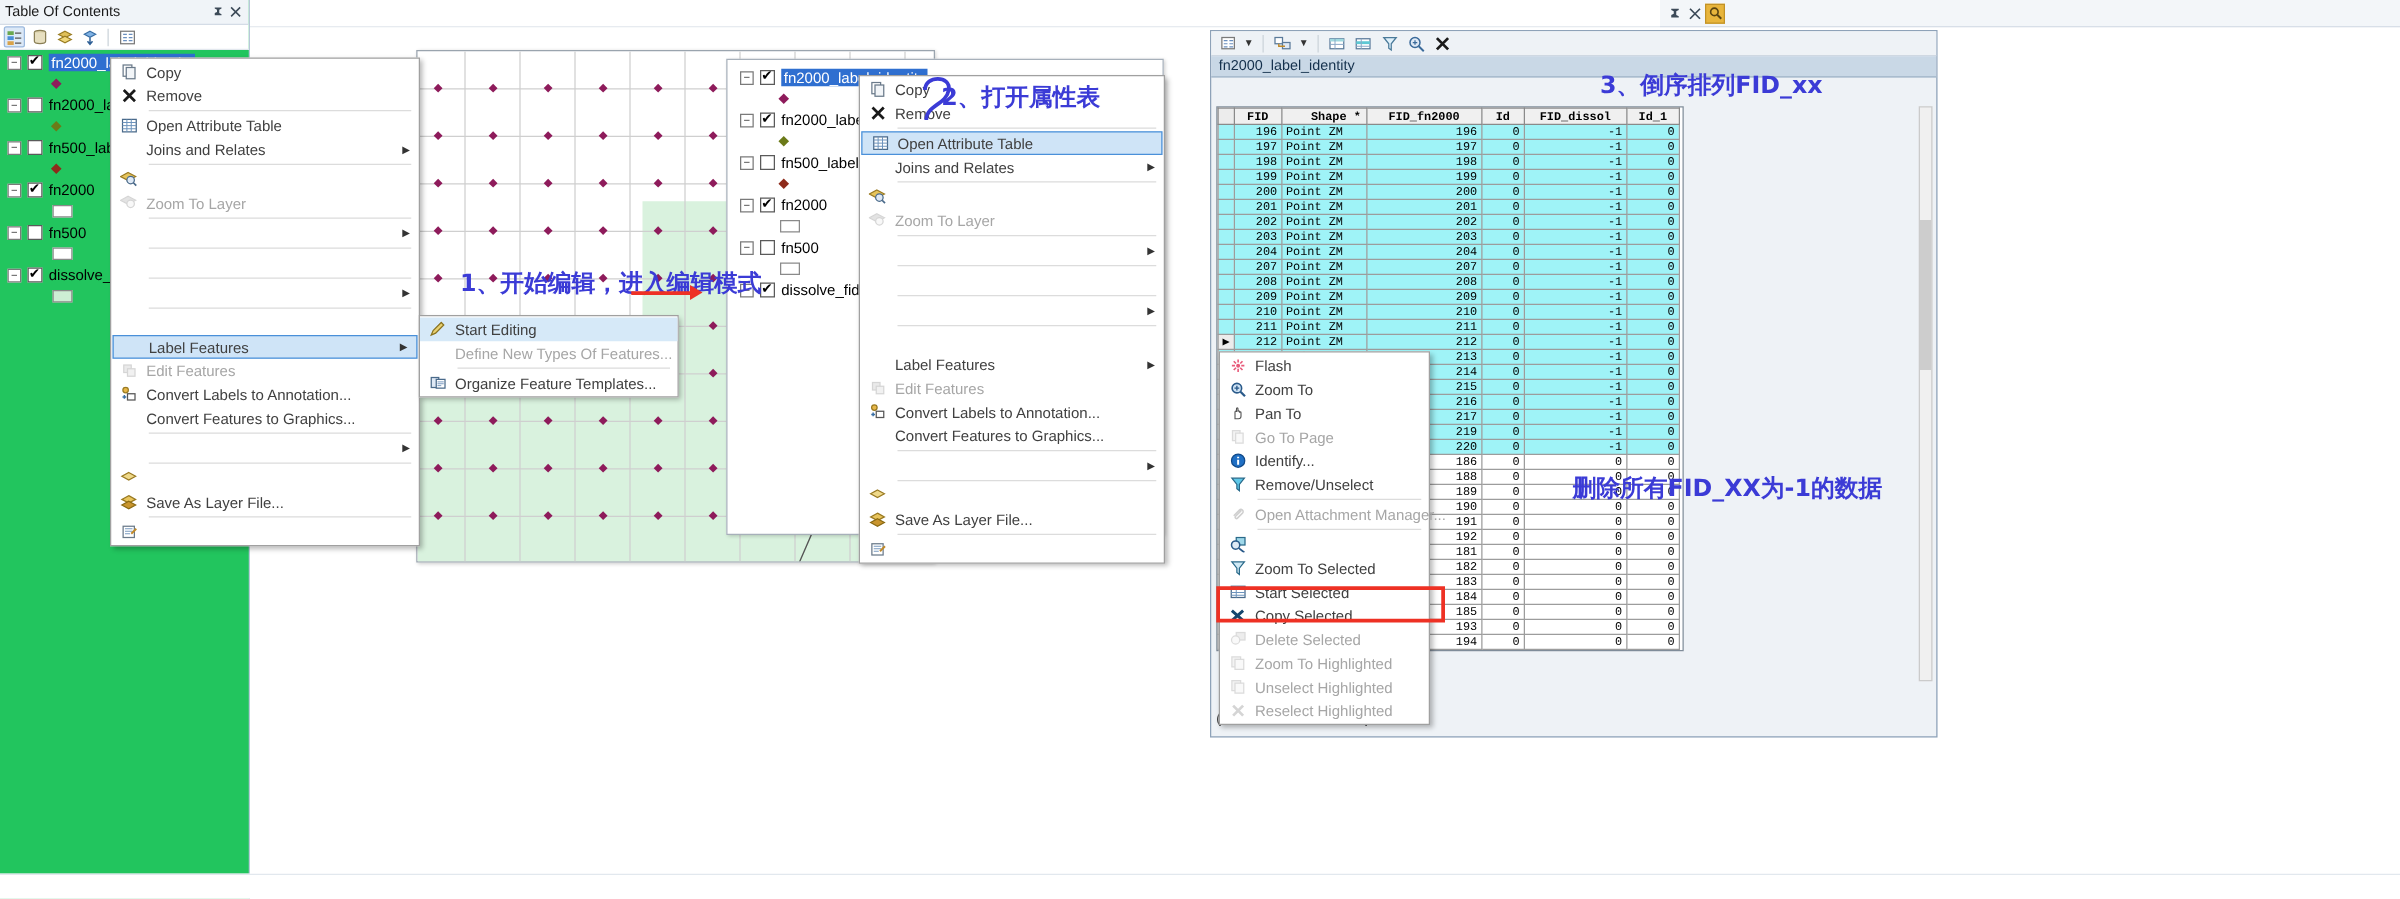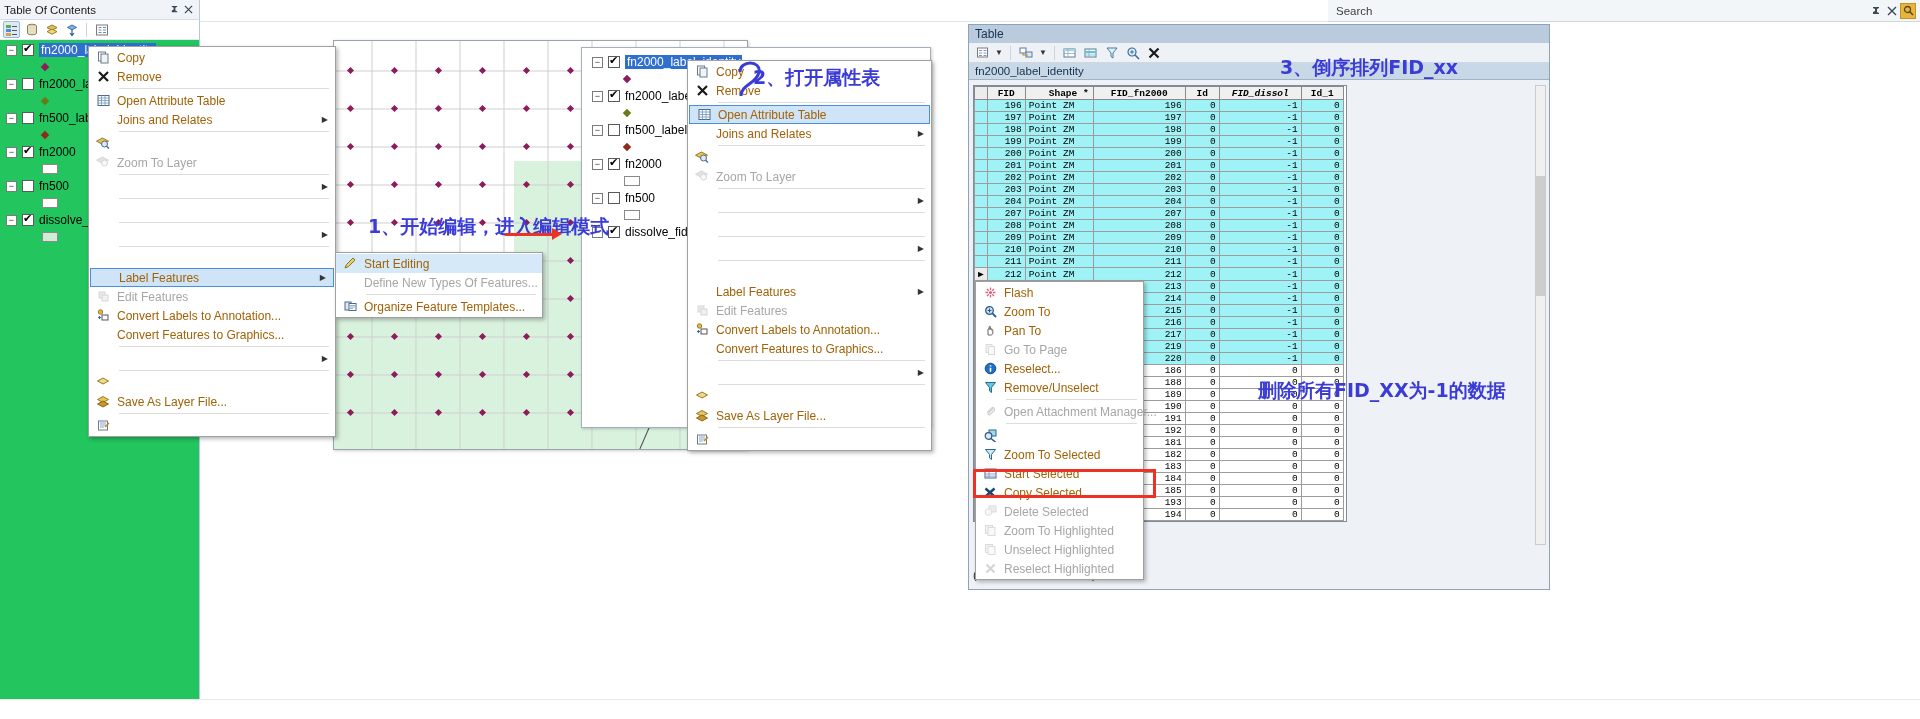--- a/index.html
+++ b/index.html
@@ -42,21 +42,21 @@
   #map { position:absolute; left:200px; top:22px; right:0; bottom:0; background:#fff; }
   #mapframe { position:absolute; left:133px; top:18px; width:415px; height:410px;
               background:#fff; border:1px solid #9aa4ae; box-shadow:1px 1px 3px rgba(0,0,0,.2); overflow:hidden;}
   .greenzone { position:absolute; background:#d9f2de; }
 
   
   .menu { position:absolute; background:#fff; border:1px solid #a0a0a0;
           box-shadow:2px 2px 4px rgba(0,0,0,.28); padding:1px 0; }
   .mi { display:flex; align-items:center; height:19px; padding:0 8px 0 0; position:relative; white-space:nowrap;}
   .mi .ic { width:28px; min-width:28px; display:flex; align-items:center; justify-content:center; }
-  .mi .lbl { font-size:12px; color:#a16207; }
+  .mi .lbl { font-size:12px; color:#404040; }
   .mi.dis .lbl { color:#a6a6a6; }
   .mi .arr { position:absolute; right:7px; font-size:8px; color:#333; }
   .mi.hi { background:#cfe4f7; border:1px solid #4a90d9; height:19px; }
   .mi.hi2 { background:#d6e9f8; }
   .mdiv { height:1px; background:#dcdcdc; margin:2px 6px 2px 30px; }
 
   
   #tablewin { position:absolute; left:968px; top:24px; width:582px; height:566px;
               background:#eef2f6; border:1px solid #8ea2b8; }
   #tw-title { height:18px; background:#b9cbdd; display:flex; align-items:center; padding:0 6px;
@@ -100,21 +100,20 @@
                  border-top:1px solid #e2e8ee; }
   .legendbar { position:absolute; left:0; bottom:0; width:200px; height:20px; background:#f4f7fa;
                border-top:1px solid #d6dee7; border-right:1px solid #b8c7d9;}
 </style>
 </head>
 <body>
 
 <div id="topstrip"></div>
 
 <div id="searchbar">
-  <span class="sfield">Search</span>
   <span class="sicn">
     <svg width="10" height="10" viewBox="0 0 10 10">
         <path d="M2 1h6v1l-2 1v3l2 1v1H2V6l2-1V3L2 2z" fill="#3c4a58"></path>
       </svg>
   </span>
   <span class="sicn">
     <svg width="10" height="10" viewBox="0 0 10 10">
         <path d="M1 1l8 8M9 1l-8 8" stroke="#3c4a58" stroke-width="1.4"></path>
       </svg>
   </span>
@@ -687,23 +686,20 @@
           <rect x="1.5" y="2" width="9" height="9" fill="#fff" stroke="#6a7a8a"></rect>
           <path d="M3 4h6M3 6h6M3 8h4" stroke="#7a9ac0" stroke-width=".9"></path>
           <path d="M8 8l4-4" stroke="#c08a2a" stroke-width="1.6"></path>
         </svg>
     </span>
     <span class="lbl"></span>
   </div>
 </div>
 
 <div id="tablewin">
-  <div id="tw-title">
-    <span>Table</span>
-  </div>
   <div id="tw-tools">
     <span class="tbtn">
       <svg width="14" height="14" viewBox="0 0 14 14">
           <rect x="1.5" y="2" width="10" height="9" fill="#fff" stroke="#7a7a7a"></rect>
           <path d="M3 4.5h3M3 7h3M3 9.5h3M7.5 4.5h3M7.5 7h3M7.5 9.5h3" stroke="#6a8fbf" stroke-width=".9"></path>
         </svg>
     </span>
     <span style="font-size:8px;color:#333;">▼</span>
     <span class="sep-v"></span>
     <span class="tbtn">
@@ -753,21 +749,21 @@
 
   <div id="grid">
     <table class="g">
       <thead>
         <tr>
           <th style="width:11px;background:#ececec;"></th>
           <th style="width:38px;">FID</th>
           <th style="width:68px;padding-left:22px;">Shape *</th>
           <th style="width:92px;">FID_fn2000</th>
           <th style="width:34px;">Id</th>
-          <th style="width:82px;font-style:italic;">FID_dissol</th>
+          <th style="width:82px;">FID_dissol</th>
           <th style="width:42px;">Id_1</th>
         </tr>
       </thead>
       <tbody id="gridbody">
           <tr class="sel">
             <td class="rowh"></td>
             <td class="">196</td>
             <td class="shape">Point ZM</td>
             <td class="">196</td>
             <td class="">0</td>
@@ -1132,21 +1128,21 @@
     </span>
     <span class="lbl">Go To Page</span>
   </div>
   <div class="mi">
     <span class="ic">
       <svg width="13" height="13" viewBox="0 0 13 13">
           <circle cx="6.5" cy="6.5" r="5.3" fill="#1f6fc4" stroke="#114a8a"></circle>
           <path d="M6.5 3.3v1.2M6.5 5.8v4" stroke="#fff" stroke-width="1.6"></path>
         </svg>
     </span>
-    <span class="lbl">Reselect...</span>
+    <span class="lbl">Identify...</span>
   </div>
   <div class="mi">
     <span class="ic">
       <svg width="13" height="13" viewBox="0 0 13 13">
           <path d="M1.5 1.5h10l-4 5v5l-2-1.5V6.5z" fill="#5ec8e8" stroke="#2a6a8a"></path>
         </svg>
     </span>
     <span class="lbl">Remove/Unselect</span>
   </div>
   <div class="mdiv"></div>

